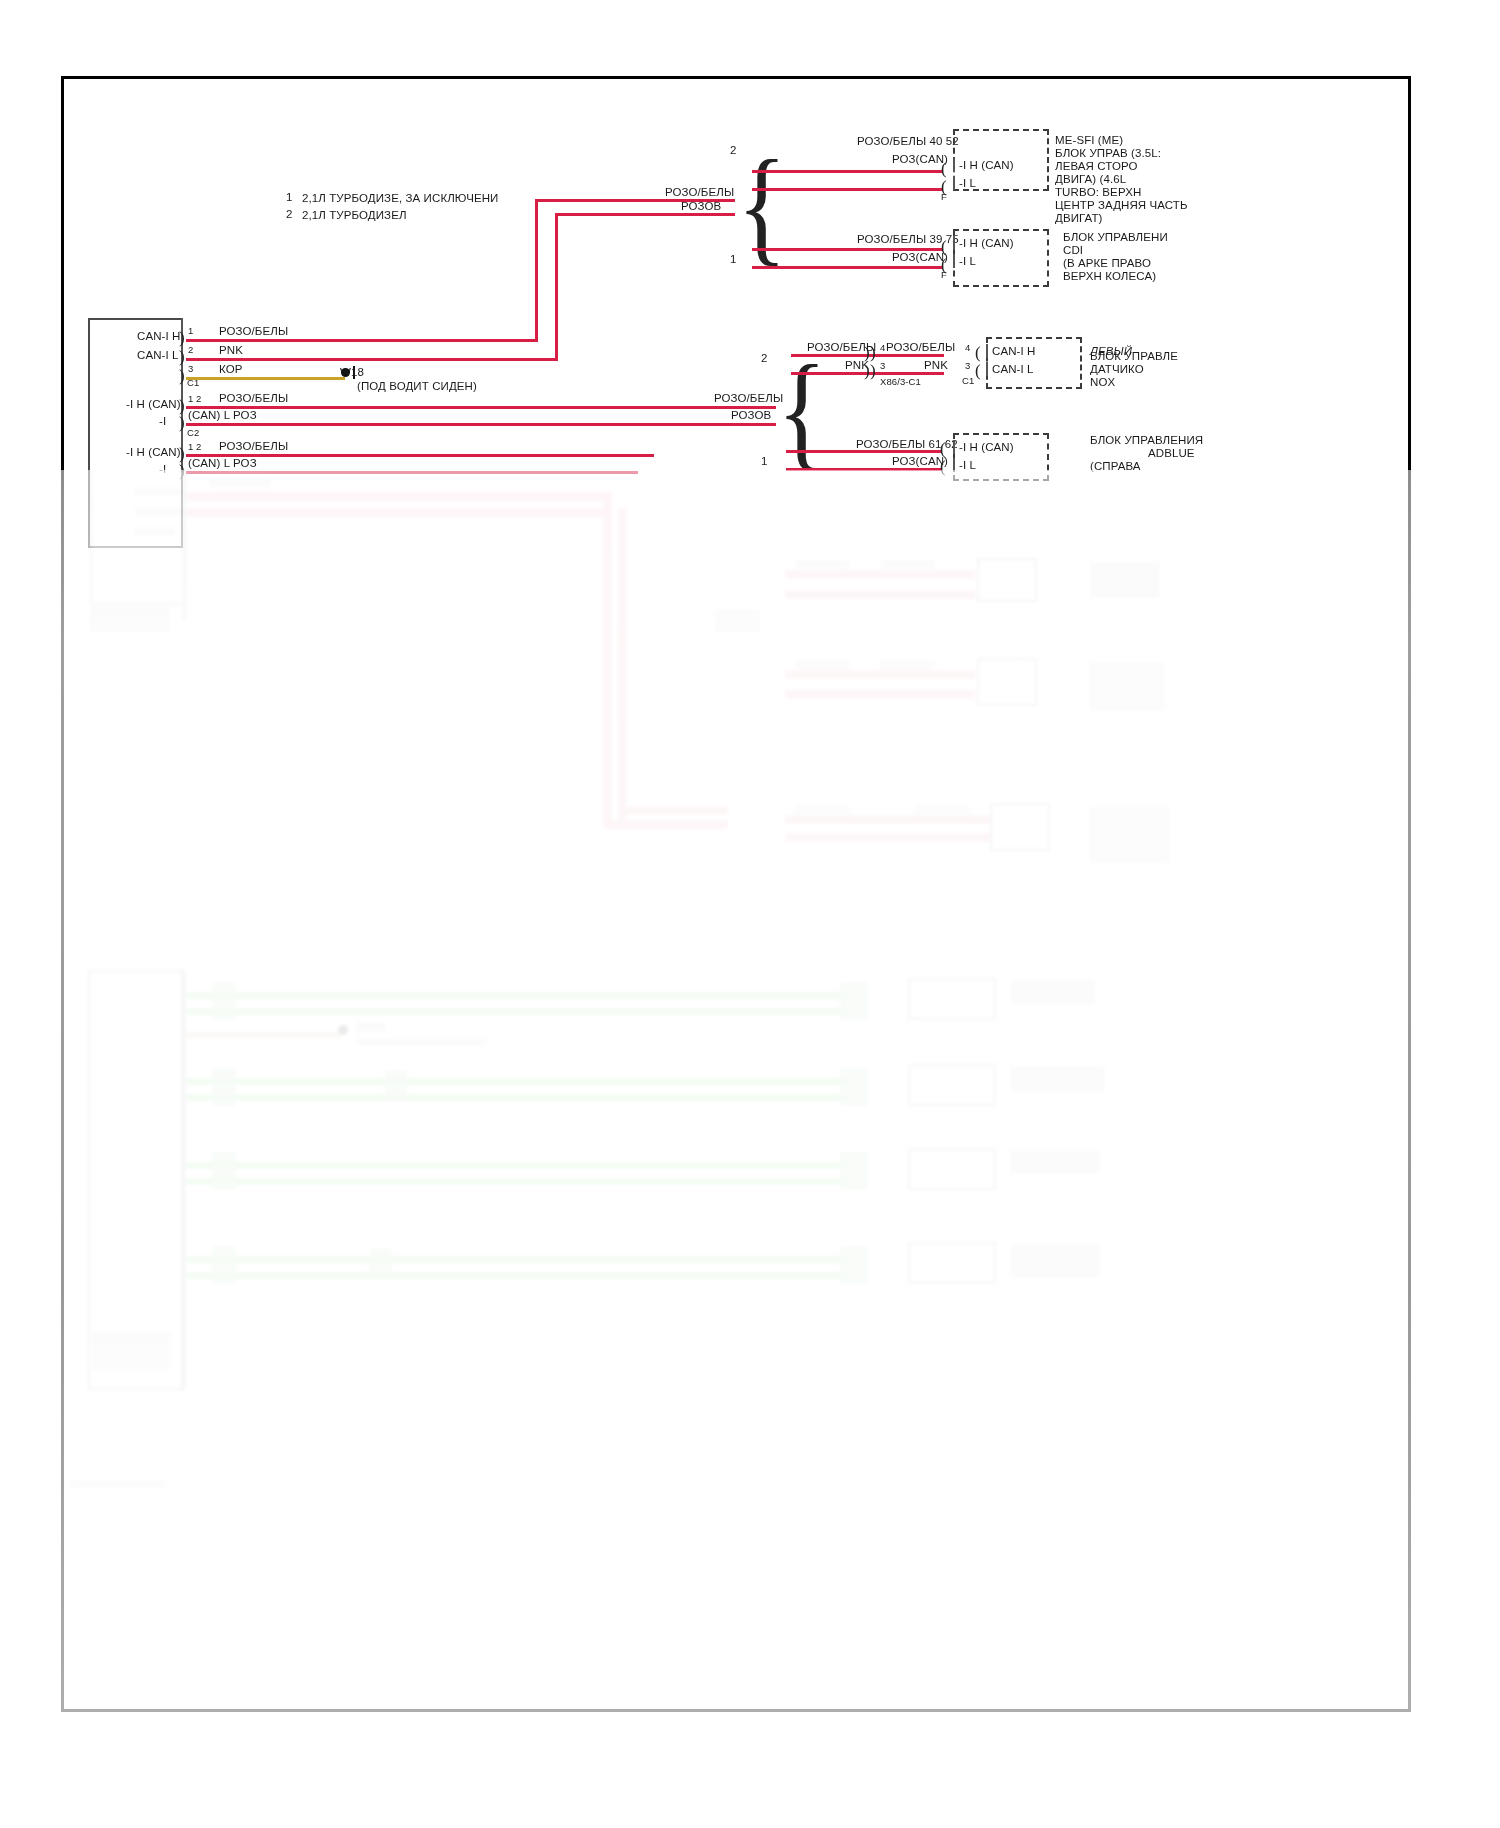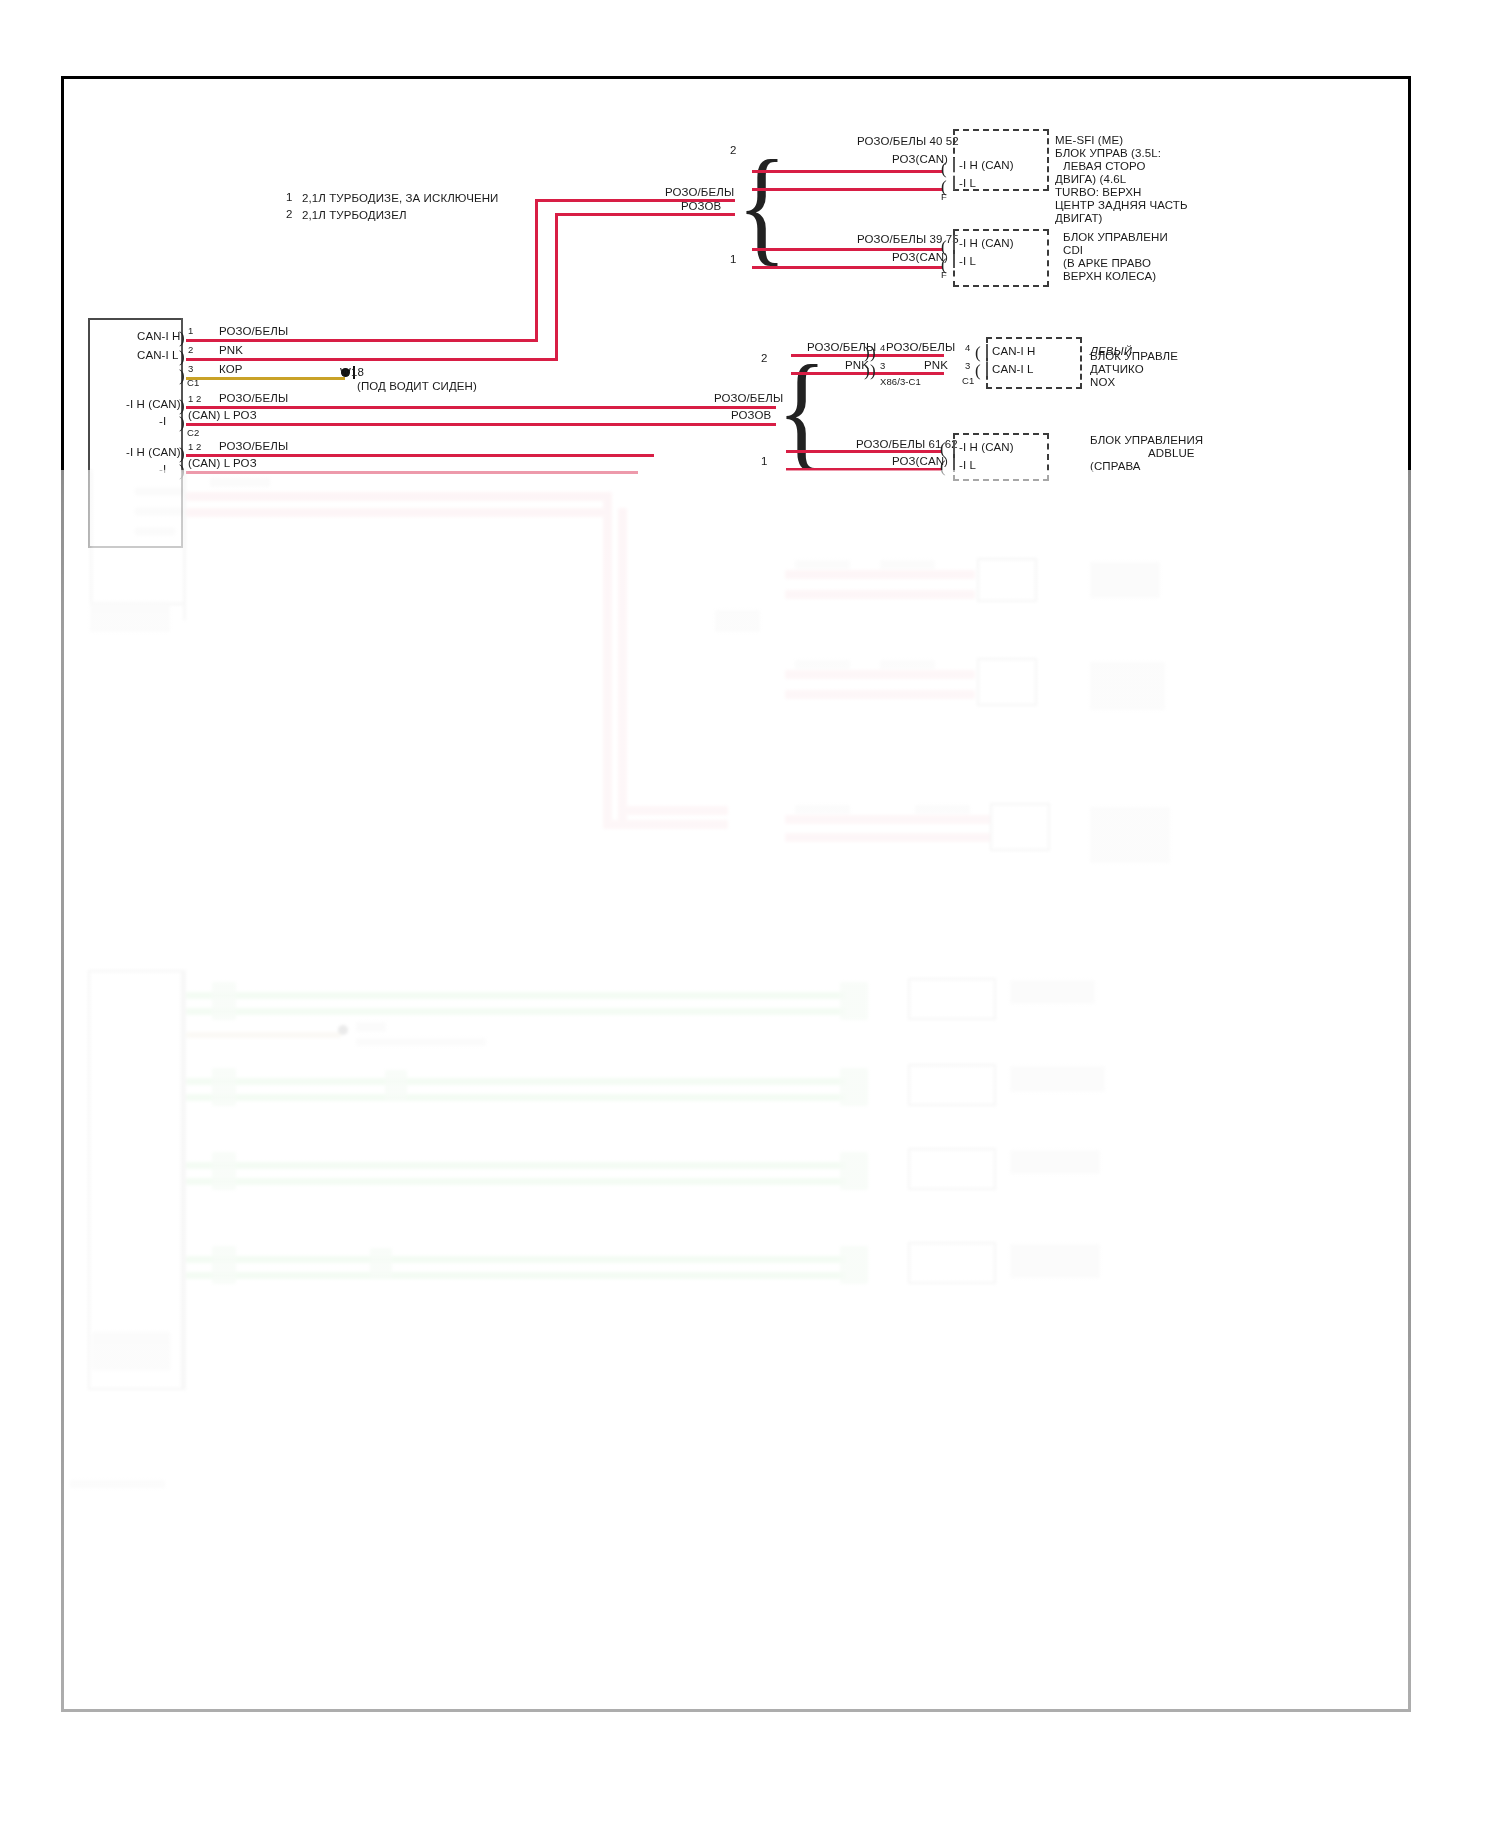--- a/index.html
+++ b/index.html
@@ -139,21 +139,21 @@
 <div class="brk" style="left:941px;top:160px;">(</div>
 <div class="brk" style="left:941px;top:178px;">(</div>
 <div class="t xs" style="left:941px;top:190px;">F</div>
 <div class="modbox" style="left:953px;top:129px;width:96px;height:62px;"></div>
 <div class="pinrule" style="left:953px;top:158px;height:14px;"></div>
 <div class="pinrule" style="left:953px;top:176px;height:14px;"></div>
 <div class="t" style="left:959px;top:159px;">-I H (CAN)</div>
 <div class="t" style="left:959px;top:177px;">-I L</div>
 <div class="t" style="left:1055px;top:134px;">ME-SFI (ME)</div>
 <div class="t" style="left:1055px;top:147px;">БЛОК УПРАВ (3.5L:</div>
-<div class="t" style="left:1055px;top:160px;margin-left:8px;">ЛЕВАЯ СТОРО</div>
+<div class="t" style="left:1055px;top:160px;">ЛЕВАЯ СТОРО</div>
 <div class="t" style="left:1055px;top:173px;">ДВИГА) (4.6L</div>
 <div class="t" style="left:1055px;top:186px;">TURBO: ВЕРХН</div>
 <div class="t" style="left:1055px;top:199px;">ЦЕНТР ЗАДНЯЯ ЧАСТЬ</div>
 <div class="t" style="left:1055px;top:212px;">ДВИГАТ)</div>
 
 <div class="t" style="left:730px;top:253px;">1</div>
 <div class="wire" style="left:752px;top:248px;width:191px;"></div>
 <div class="wire" style="left:752px;top:266px;width:191px;"></div>
 <div class="t" style="left:857px;top:233px;">РОЗО/БЕЛЫ 39 75</div>
 <div class="t" style="left:892px;top:251px;">РОЗ(CAN)</div>

